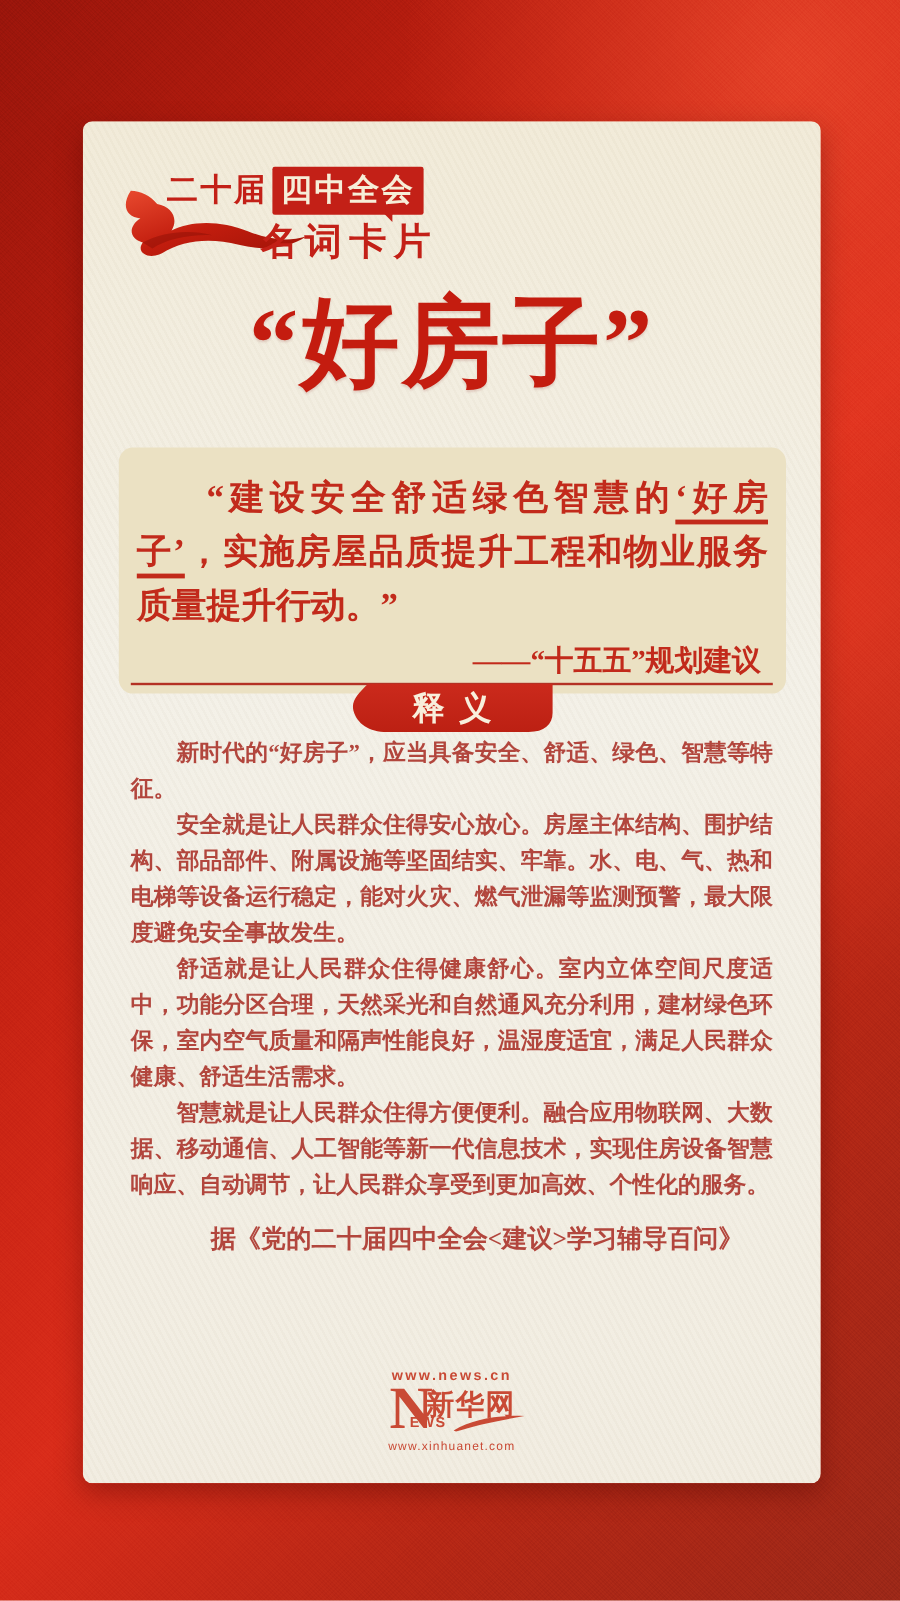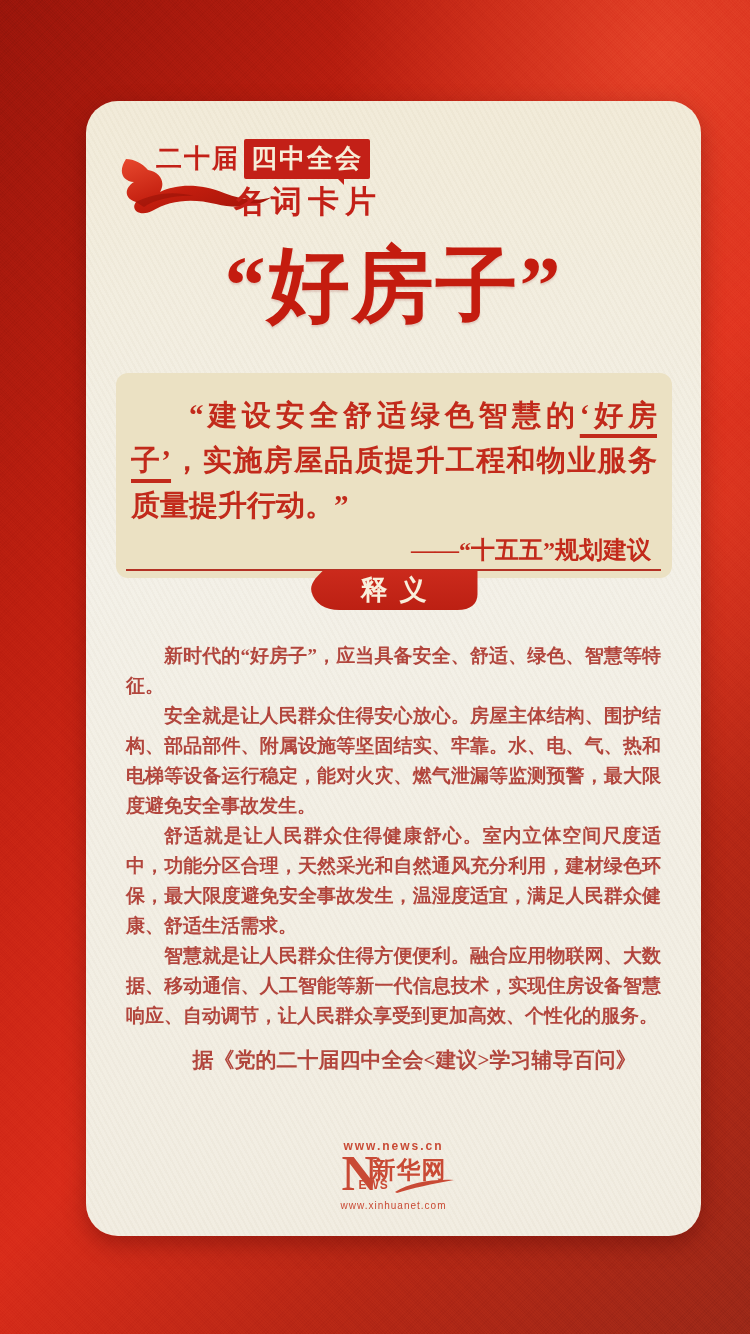--- a/index.html
+++ b/index.html
@@ -22,23 +22,23 @@
     position: absolute; inset: 0;
     background:
       repeating-linear-gradient(45deg, rgba(0,0,0,0.05) 0 1px, rgba(255,255,255,0.02) 1px 2px),
       repeating-linear-gradient(-45deg, rgba(0,0,0,0.03) 0 1px, rgba(255,255,255,0.02) 1px 3px);
     pointer-events: none;
     mix-blend-mode: overlay;
   }
 
   .card {
     position: absolute;
-    left: 86px; top: 101px;
+    left: 69px; top: 101px;
     width: 615px; height: 1135px;
-    border-radius: 32px;
+    border-radius: 8px;
     background:
       repeating-linear-gradient(62deg, rgba(190,180,160,0.06) 0 2px, rgba(255,255,255,0.05) 2px 5px),
       linear-gradient(180deg, #f1ead7 0%, #f3f0e7 40%, #f1ece0 100%);
     box-shadow: 0 8px 22px rgba(70,0,0,0.35);
     z-index: 1;
   }
 
   
   .ribbon { position: absolute; left: 28px; top: 52px; width: 170px; height: 70px; }
   .h-line1 { position: absolute; left: 70px; top: 38px; font-weight: bold; font-size: 26px; color: #c32017; letter-spacing: 2px; white-space: nowrap; }
@@ -81,21 +81,21 @@
     color: #f8efdc;
     font-size: 27px; font-weight: bold;
     letter-spacing: 12px; text-indent: 12px;
     text-align: center; line-height: 40px;
   }
 
   
   .body-text {
     position: absolute; left: 40px; top: 512px; width: 535px;
     font-size: 19px; font-weight: bold; color: #b2463d;
-    line-height: 30px; text-align: justify; margin-top: 28px;
+    line-height: 30px; text-align: justify;
   }
   .body-text p { text-indent: 2em; }
   .source { margin-top: 14px; text-align: center; font-size: 21px; font-weight: bold; color: #b2463d; white-space: nowrap; }
 
   
   .logo { position: absolute; left: 0; top: 1038px; width: 100%; display: flex; flex-direction: column; align-items: center; color: #c94a35; }
   .logo-top { font-family: "Liberation Sans", sans-serif; font-weight: bold; font-size: 12px; letter-spacing: 2px; }
   .logo-mid { position: relative; width: 104px; height: 44px; margin-top: 1px; }
   .logo-n { position: absolute; left: 0; top: -6px; font-size: 50px; font-weight: bold; line-height: 50px; font-family: "Liberation Serif", serif; }
   .logo-brand { position: absolute; left: 30px; top: 0; font-size: 24px; font-weight: bold; letter-spacing: 1px; white-space: nowrap; }
@@ -131,21 +131,21 @@
     </div>
 
     <div class="divider">
       <div class="divider-line"></div>
       <div class="def-badge">释义</div>
     </div>
 
     <div class="body-text">
       <p>新时代的“好房子”，应当具备安全、舒适、绿色、智慧等特征。</p>
       <p>安全就是让人民群众住得安心放心。房屋主体结构、围护结构、部品部件、附属设施等坚固结实、牢靠。水、电、气、热和电梯等设备运行稳定，能对火灾、燃气泄漏等监测预警，最大限度避免安全事故发生。</p>
-      <p>舒适就是让人民群众住得健康舒心。室内立体空间尺度适中，功能分区合理，天然采光和自然通风充分利用，建材绿色环保，最大限度避免安全事故发生，温湿度适宜，满足人民群众健康、舒适生活需求。</p>
+      <p>舒适就是让人民群众住得健康舒心。室内立体空间尺度适中，功能分区合理，天然采光和自然通风充分利用，建材绿色环保，室内空气质量和隔声性能良好，温湿度适宜，满足人民群众健康、舒适生活需求。</p>
       <p>智慧就是让人民群众住得方便便利。融合应用物联网、大数据、移动通信、人工智能等新一代信息技术，实现住房设备智慧响应、自动调节，让人民群众享受到更加高效、个性化的服务。</p>
       <p class="source">据《党的二十届四中全会&lt;建议&gt;学习辅导百问》</p>
     </div>
 
     <div class="logo">
       <div class="logo-top">www.news.cn</div>
       <div class="logo-mid">
         <span class="logo-n">N</span>
         <span class="logo-brand">新华网</span>
         <span class="logo-ews">EWS</span>

